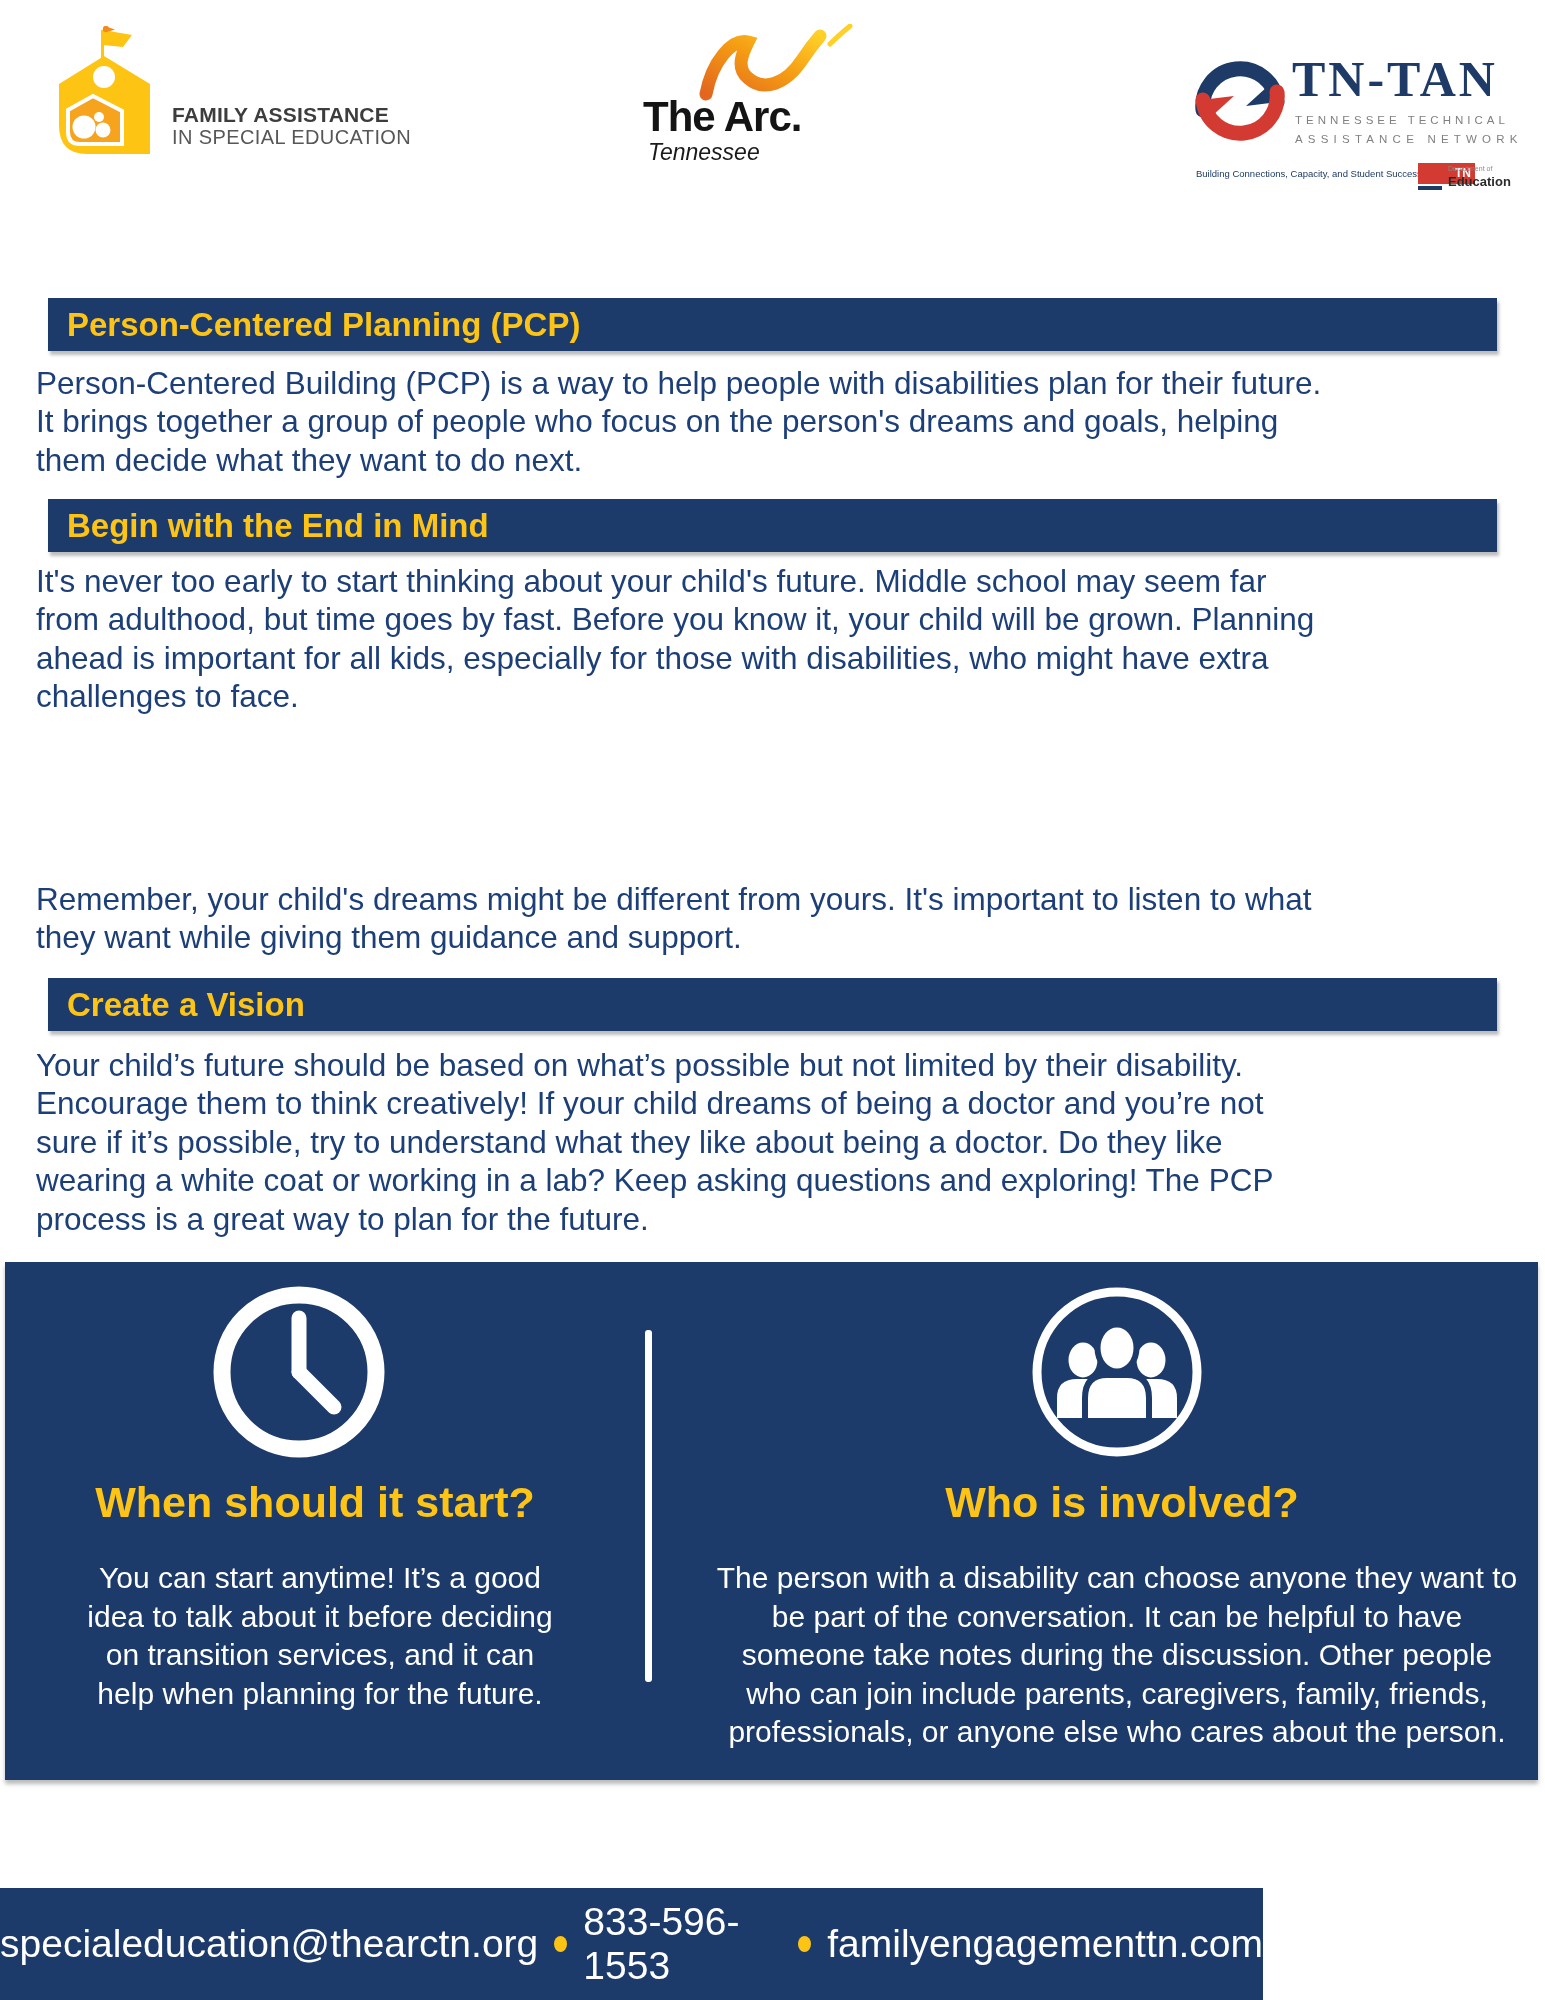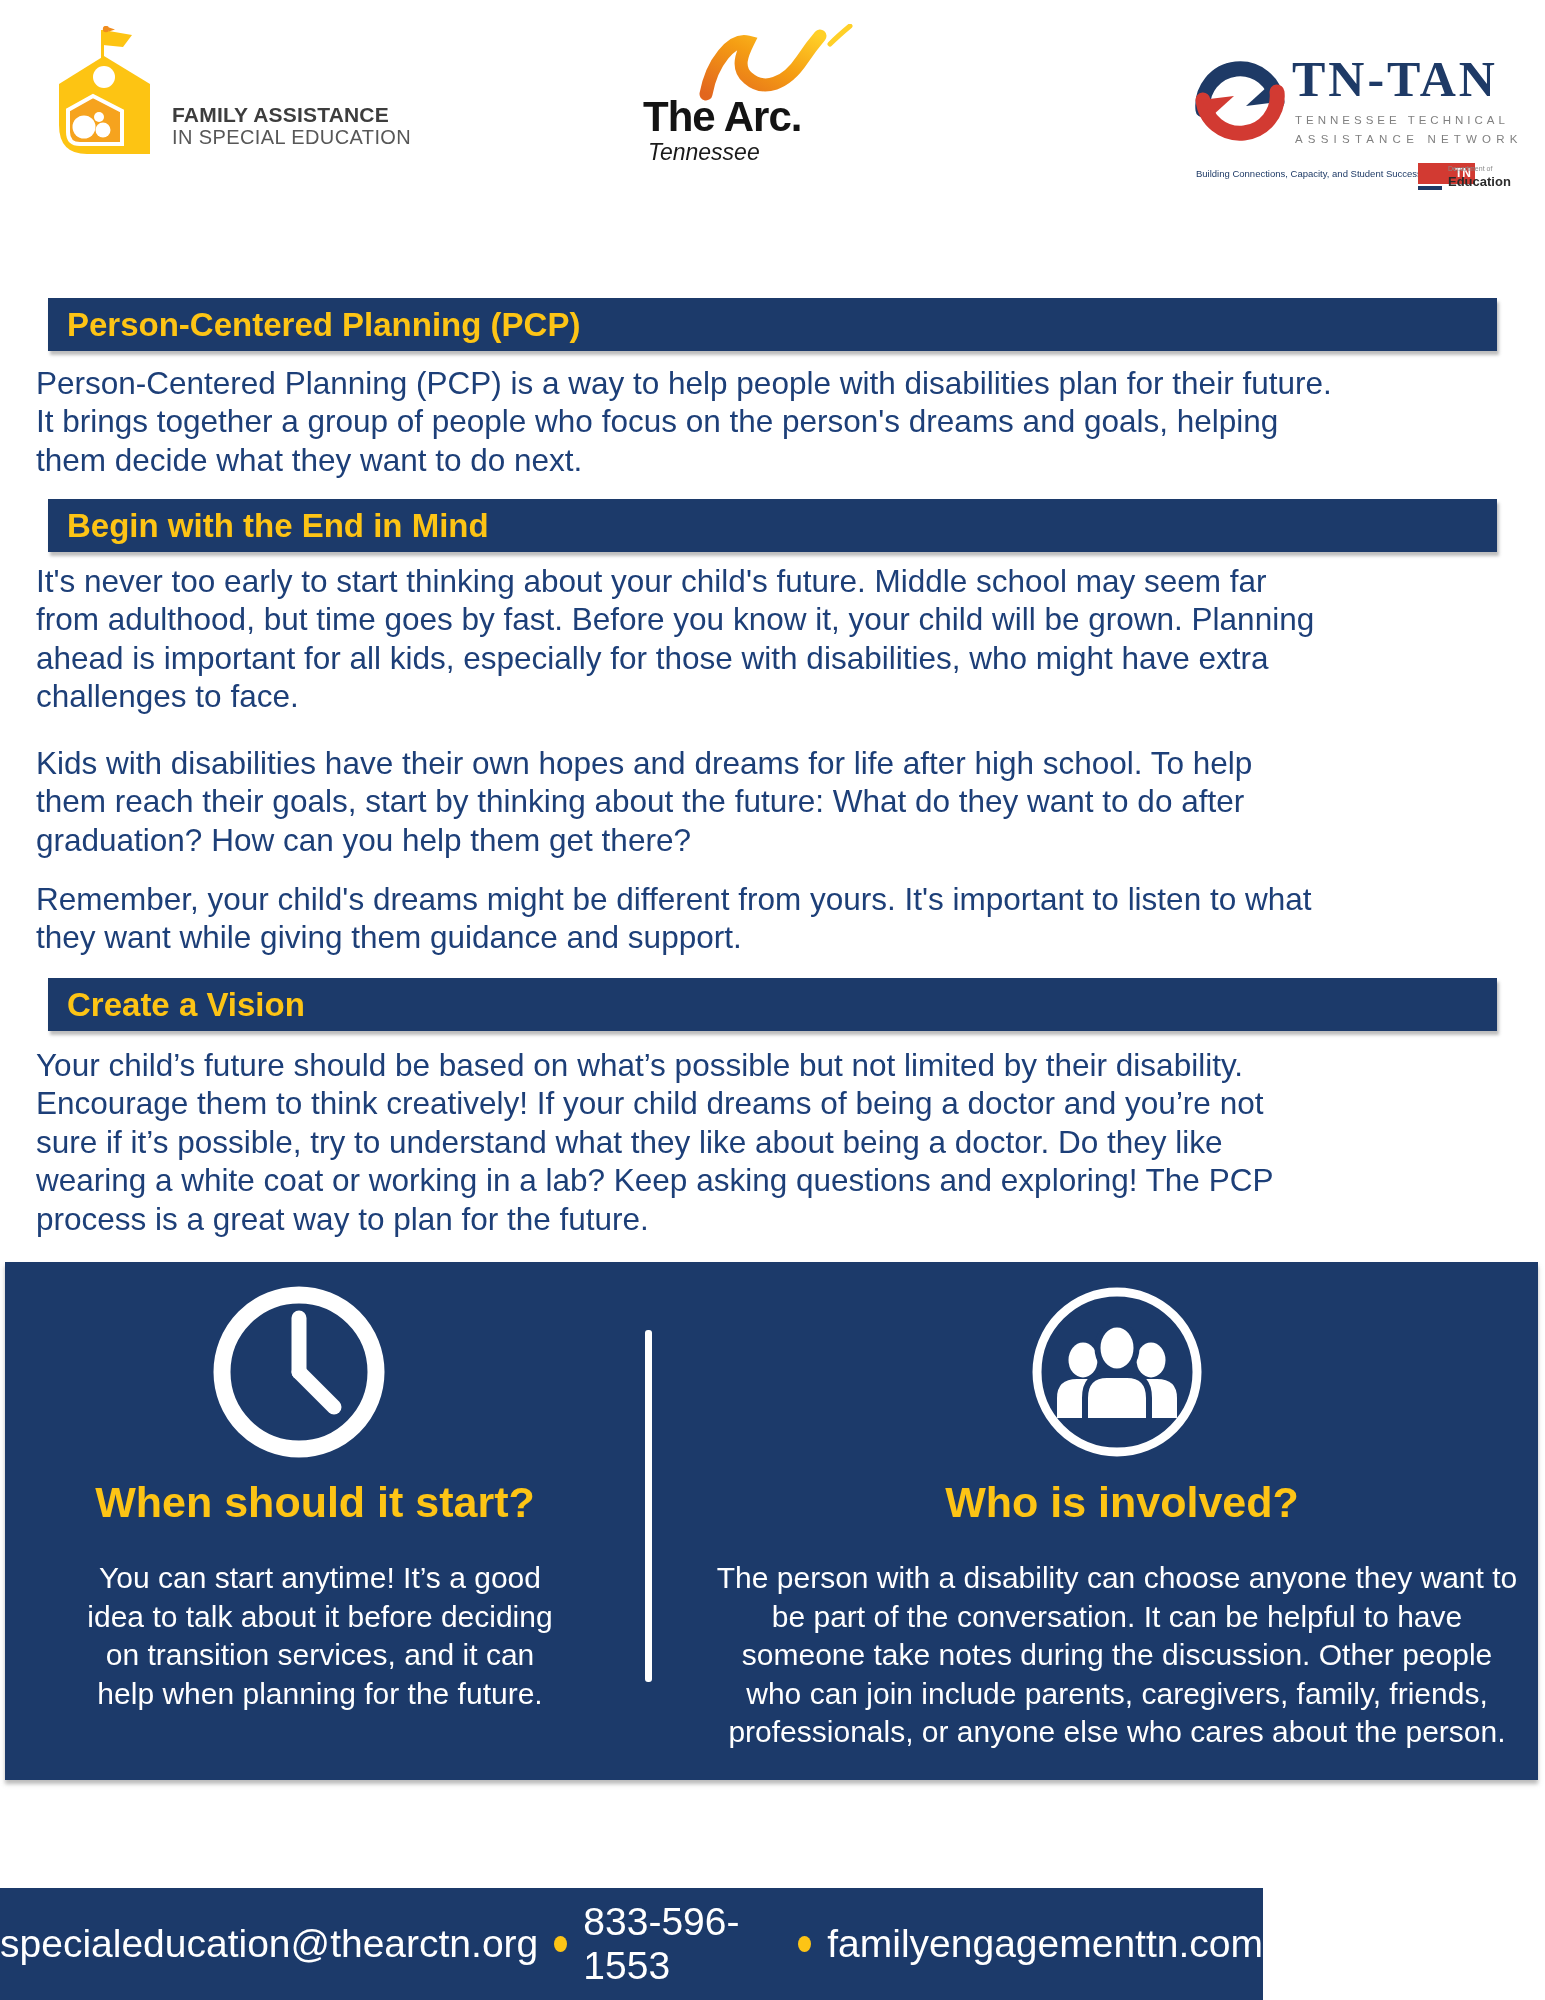--- a/index.html
+++ b/index.html
@@ -102,34 +102,31 @@
   <div class="abs tntan-tag">Building Connections, Capacity, and Student Success.</div>
   <div class="abs tnbox">TN</div>
   <div class="abs tnbar"></div>
   <div class="abs dept-small">Department of</div>
   <div class="abs dept-bold">Education</div>
 
 
   <div class="abs bar" style="top:298px;">
     <span>Person-Centered Planning (PCP)</span>
   </div>
-  <div class="abs para" style="top:364px;">Person-Centered Planning (PCP) is a way to help people with disabilities plan for their future.
+  <div class="abs para" style="top:364px;">Person-Centered Building (PCP) is a way to help people with disabilities plan for their future.
 It brings together a group of people who focus on the person's dreams and goals, helping
 them decide what they want to do next.</div>
 
   <div class="abs bar" style="top:499px;">
     <span>Begin with the End in Mind</span>
   </div>
   <div class="abs para" style="top:562px;">It's never too early to start thinking about your child's future. Middle school may seem far
 from adulthood, but time goes by fast. Before you know it, your child will be grown. Planning
 ahead is important for all kids, especially for those with disabilities, who might have extra
 challenges to face.</div>
-  <div class="abs para" style="top:744px;">Kids with disabilities have their own hopes and dreams for life after high school. To help
-them reach their goals, start by thinking about the future: What do they want to do after
-graduation? How can you help them get there?</div>
   <div class="abs para" style="top:880px;">Remember, your child's dreams might be different from yours. It's important to listen to what
 they want while giving them guidance and support.</div>
 
   <div class="abs bar" style="top:978px;">
     <span>Create a Vision</span>
   </div>
   <div class="abs para" style="top:1046px;">Your child’s future should be based on what’s possible but not limited by their disability.
 Encourage them to think creatively! If your child dreams of being a doctor and you’re not
 sure if it’s possible, try to understand what they like about being a doctor. Do they like
 wearing a white coat or working in a lab? Keep asking questions and exploring! The PCP

